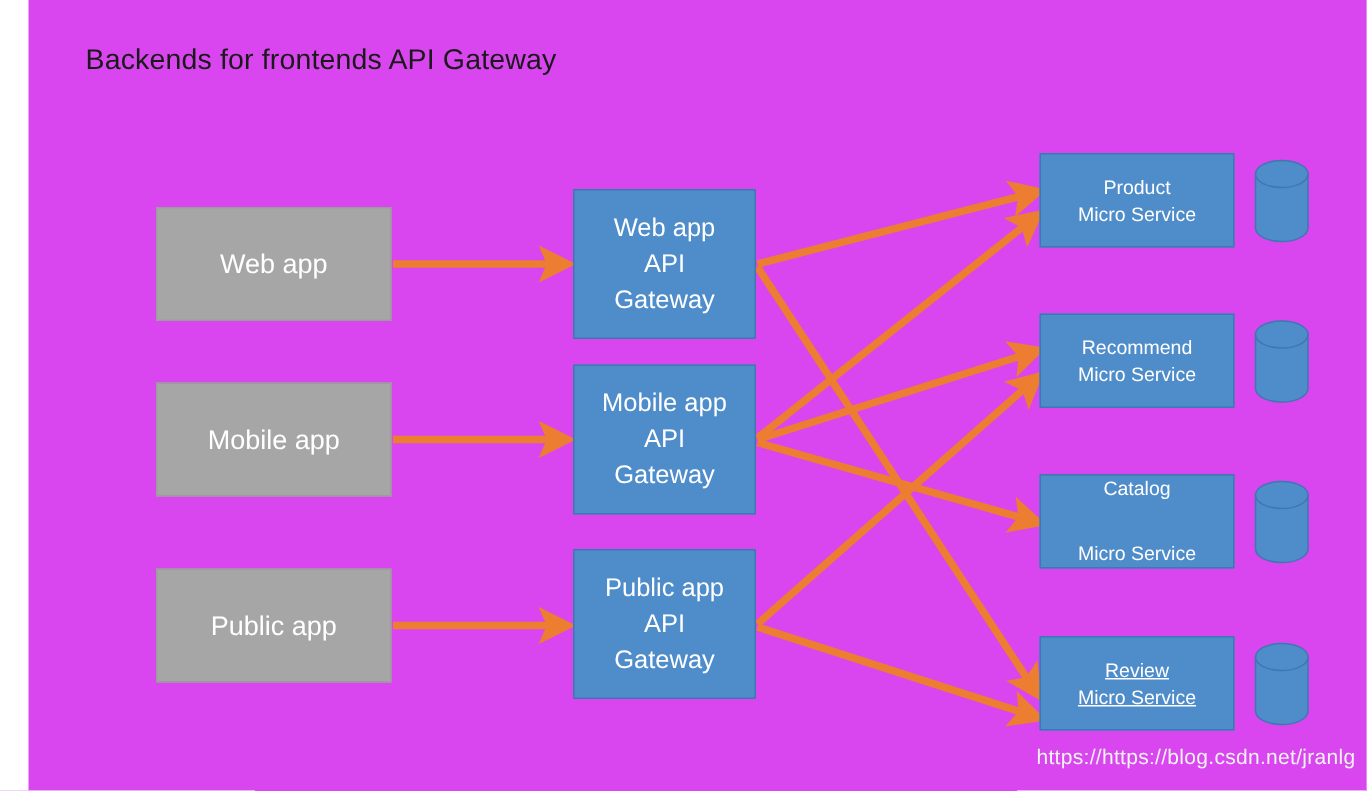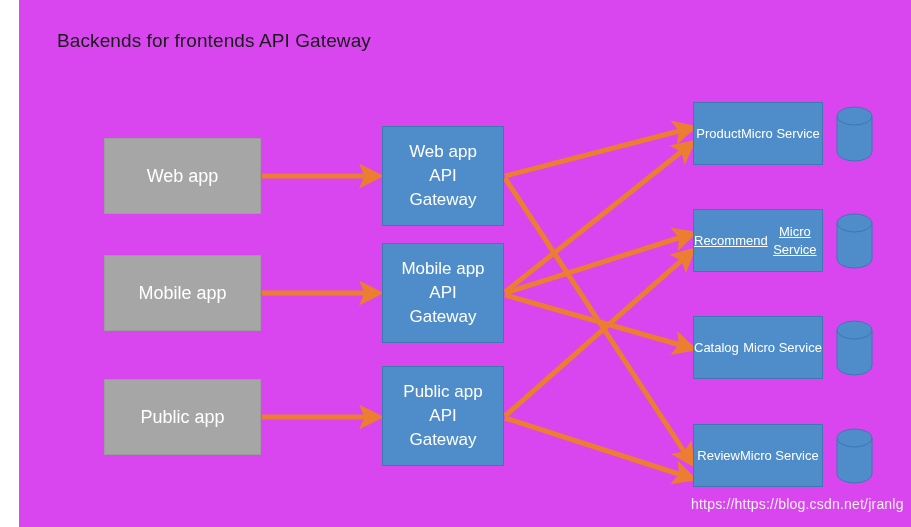--- a/index.html
+++ b/index.html
@@ -61,21 +61,21 @@
     position: absolute;
     width: 130px;
     height: 63px;
     background: #4e8cca;
     border: 1px solid #3f77b0;
     color: #ffffff;
     font-size: 13px;
     line-height: 1.38;
     text-align: center;
     display: flex;
-    flex-direction: row;
+    flex-direction: column;
     align-items: center;
     justify-content: center;
     box-sizing: border-box;
   }
   .service-box span { display: block; }
   .db-cyl {
     position: absolute;
     width: 37px;
     height: 56px;
   }
@@ -157,39 +157,39 @@
 
   <div class="service-box" style="left:674px; top:102px;">
     <span>Product</span>
     <span>Micro Service</span>
   </div>
   <svg class="db-cyl" style="left:817px; top:106px;" viewBox="0 0 37 56">
     <path d="M1,10 L1,46 A17.5,9 0 0 0 36,46 L36,10 Z" fill="#4e8cca" stroke="#3f77b0" stroke-width="1"></path>
     <ellipse cx="18.5" cy="10" rx="17.5" ry="9" fill="#4e8cca" stroke="#3f77b0" stroke-width="1"></ellipse>
   </svg>
 
-  <div class="service-box" style="left:674px; top:209px;text-decoration:underline;">
+  <div class="service-box" style="left:674px; top:209px;">
     <span>Recommend</span>
     <span>Micro Service</span>
   </div>
   <svg class="db-cyl" style="left:817px; top:213px;" viewBox="0 0 37 56">
     <path d="M1,10 L1,46 A17.5,9 0 0 0 36,46 L36,10 Z" fill="#4e8cca" stroke="#3f77b0" stroke-width="1"></path>
     <ellipse cx="18.5" cy="10" rx="17.5" ry="9" fill="#4e8cca" stroke="#3f77b0" stroke-width="1"></ellipse>
   </svg>
 
   <div class="service-box" style="left:674px; top:316px;justify-content:space-between;">
     <span>Catalog</span>
     <span>Micro Service</span>
   </div>
   <svg class="db-cyl" style="left:817px; top:320px;" viewBox="0 0 37 56">
     <path d="M1,10 L1,46 A17.5,9 0 0 0 36,46 L36,10 Z" fill="#4e8cca" stroke="#3f77b0" stroke-width="1"></path>
     <ellipse cx="18.5" cy="10" rx="17.5" ry="9" fill="#4e8cca" stroke="#3f77b0" stroke-width="1"></ellipse>
   </svg>
 
-  <div class="service-box" style="left:674px; top:424px;">
+  <div class="service-box" style="left:674px; top:424px;text-decoration:underline;">
     <span>Review</span>
     <span>Micro Service</span>
   </div>
   <svg class="db-cyl" style="left:817px; top:428px;" viewBox="0 0 37 56">
     <path d="M1,10 L1,46 A17.5,9 0 0 0 36,46 L36,10 Z" fill="#4e8cca" stroke="#3f77b0" stroke-width="1"></path>
     <ellipse cx="18.5" cy="10" rx="17.5" ry="9" fill="#4e8cca" stroke="#3f77b0" stroke-width="1"></ellipse>
   </svg>
 
   <div class="watermark">https://https://blog.csdn.net/jranlg</div>
 

